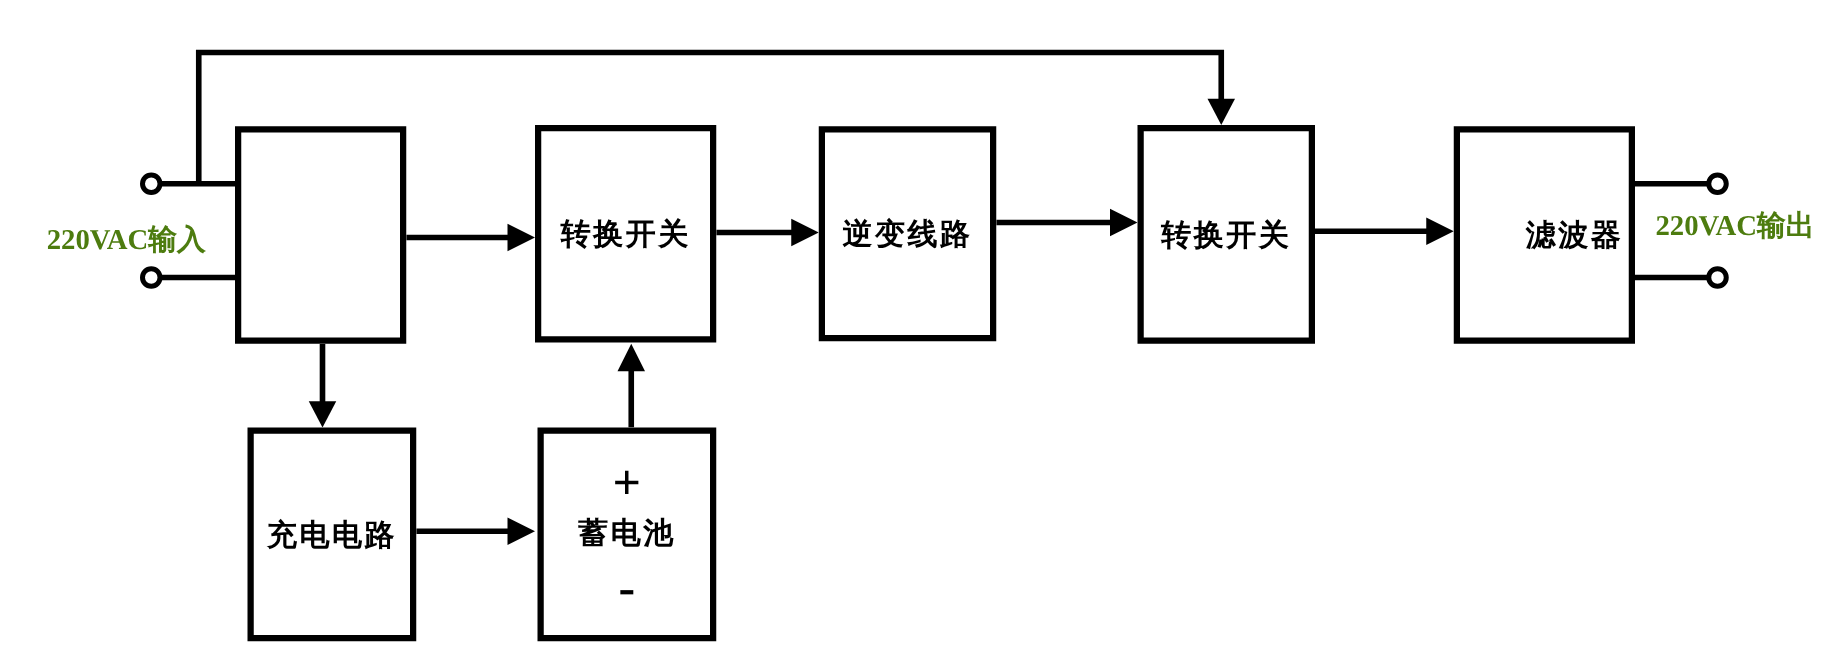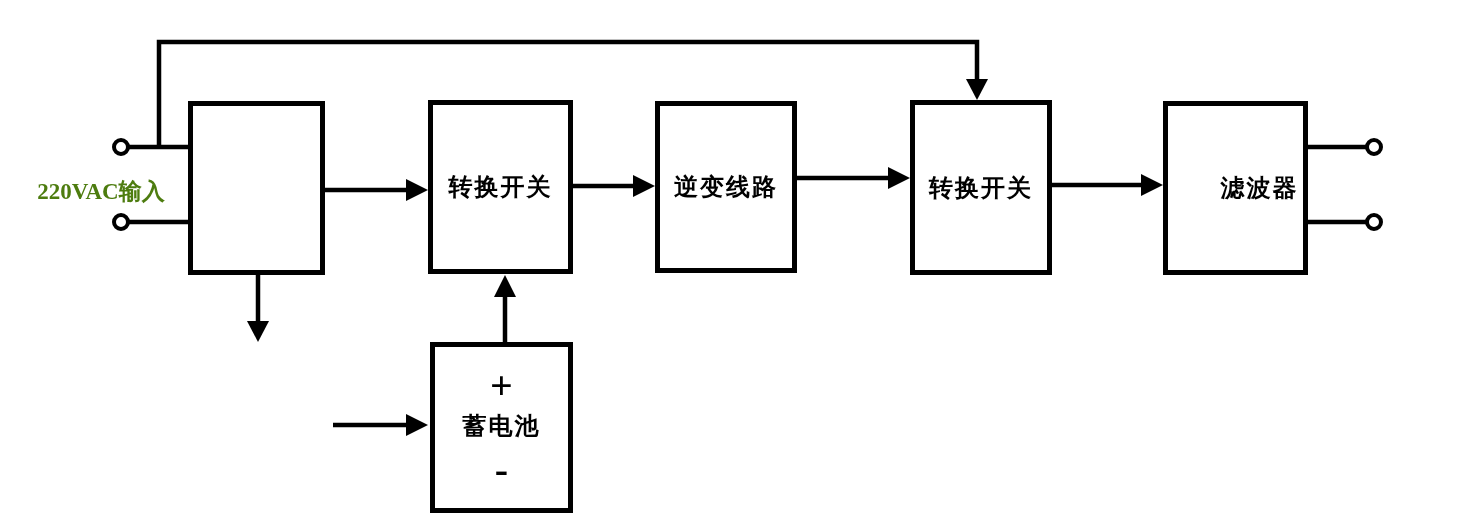--- a/index.html
+++ b/index.html
@@ -159,21 +159,25 @@
   </div>
 
   <div class="block block-transfer">
     <span class="block-label">转换开关</span>
   </div>
 
   <div class="block block-filter">
     <span class="block-label">滤波器</span>
   </div>
 
+  <div class="block block-charger">
+    <span class="block-label">充电电路</span>
+  </div>
 
   <div class="block block-battery">
     <span class="battery-plus">+</span>
     <span class="block-label">蓄电池</span>
     <span class="battery-minus">-</span>
   </div>
 
+  <div class="terminal-label label-output">220VAC输出</div>
 
 </div>
 
 </body></html>

